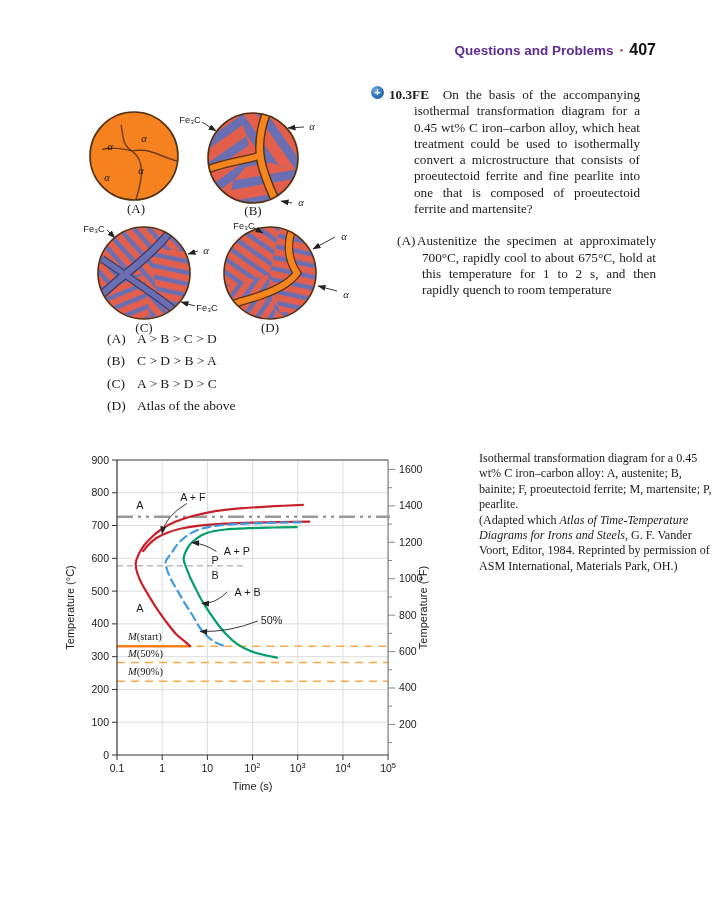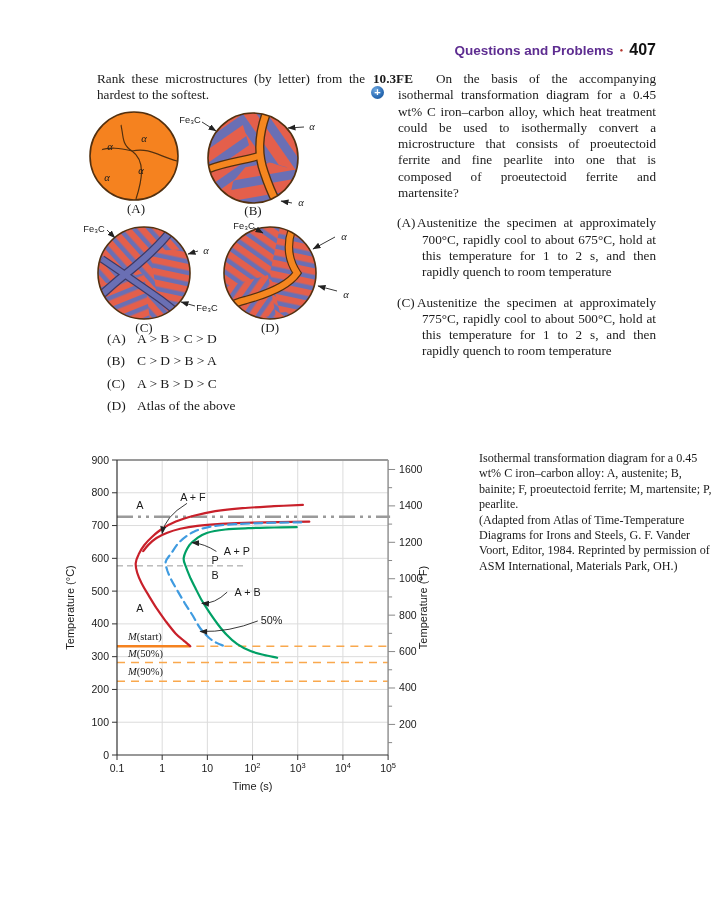--- a/index.html
+++ b/index.html
@@ -11,21 +11,21 @@
   .hdr-dot{color:#b5342c;font-size:11px;margin:0 6px;position:relative;top:-1px;}
   .hdr-num{font-family:"Liberation Sans",sans-serif;font-weight:bold;font-size:16px;color:#111;}
   
   #left-prompt{position:absolute;left:97px;top:71px;width:268px;font-size:13.2px;line-height:16.2px;text-align:justify;}
   #micro-fig{position:absolute;left:80px;top:106px;}
   #left-options{position:absolute;left:107px;top:331px;font-size:13.5px;}
   .opt-row{height:22.4px;display:flex;}
   .opt-row .ol{width:30px;}
   
   #right-col{position:absolute;left:373px;top:71px;width:283px;font-size:13.2px;line-height:16.3px;}
-  #rq-text{text-align:justify;padding-left:25px;text-indent:-25px;margin:0;}
+  #rq-text{text-align:justify;padding-left:25px;text-indent:-25px;margin:16px;}
   .qnum{font-weight:bold;}
   .r-opt{text-align:justify;padding-left:49px;text-indent:-25px;margin:14px 0 0 0;}
   .r-opt .ol{display:inline-block;width:20px;text-indent:0;}
   #plus-badge{position:absolute;left:371px;top:86px;width:13px;height:13px;border-radius:50%;
       background:radial-gradient(circle at 35% 30%, #6fa8e0, #2a6cb5 60%, #1b4f8a);
       color:#fff;font-family:"Liberation Sans",sans-serif;font-weight:bold;font-size:11px;
       line-height:12px;text-align:center;}
   
   #chart-wrap{position:absolute;left:60px;top:440px;width:380px;height:360px;}
   #fig-caption{position:absolute;left:452px;top:451px;width:240px;font-size:12.1px;line-height:15.4px;margin-left:27px;}
@@ -33,21 +33,20 @@
   .svg-sans{font-family:"Liberation Sans",sans-serif;}
 </style>
 </head>
 <body>
 <div id="page">
 
 <div id="header">
   <span class="hdr-title">Questions and Problems</span><span class="hdr-dot">•</span><span class="hdr-num">407</span>
 </div>
 
-<div id="left-prompt">Rank these microstructures (by letter) from the hardest to the softest.</div>
 
 <svg id="micro-fig" width="290" height="236" viewBox="0 0 290 236">
   <defs>
     <marker id="arrow" markerWidth="9" markerHeight="8" refX="7.5" refY="3" orient="auto" markerUnits="userSpaceOnUse">
       <path d="M0,0 L8,3 L0,6 Z" fill="#222"></path>
     </marker>
     <clipPath id="clipB">
           <circle cx="173" cy="52" r="45"></circle>
         </clipPath>
     <clipPath id="clipC">
@@ -190,21 +189,20 @@
   <div class="opt-row">
         <span class="ol">(D)</span>
         <span>Atlas of the above</span>
       </div>
 </div>
 
 <div id="plus-badge">+</div>
 <div id="right-col">
   <p id="rq-text"><span class="qnum">10.3FE</span>&nbsp;&nbsp;<span>On the basis of the accompanying isothermal transformation diagram for a 0.45 wt% C iron–carbon alloy, which heat treatment could be used to isothermally convert a microstructure that consists of proeutectoid ferrite and fine pearlite into one that is composed of proeutectoid ferrite and martensite?</span></p>
   <p class="r-opt"><span class="ol">(A)</span><span>Austenitize the specimen at approximately 700°C, rapidly cool to about 675°C, hold at this temperature for 1 to 2 s, and then rapidly quench to room temperature</span></p>
-  <p class="r-opt"><span class="ol">(C)</span><span>Austenitize the specimen at approximately 775°C, rapidly cool to about 500°C, hold at this temperature for 1 to 2 s, and then rapidly quench to room temperature</span></p>
 </div>
 
 <svg id="chart-wrap" width="380" height="360" viewBox="0 0 380 360">
       <defs>
         <marker id="cArrow" markerWidth="9" markerHeight="8" refX="7" refY="3" orient="auto" markerUnits="userSpaceOnUse">
           <path d="M0,0 L8,3 L0,6 Z" fill="#222"></path>
         </marker>
       </defs>
       <line x1="57" y1="282.22222222222223" x2="328.1" y2="282.22222222222223" stroke="#dcdcdc" stroke-width="1"></line>
       <line x1="57" y1="249.44444444444446" x2="328.1" y2="249.44444444444446" stroke="#dcdcdc" stroke-width="1"></line>
@@ -306,16 +304,16 @@
       <text x="176.88098541408263" y="114.94999999999999" text-anchor="middle" font-family="'Liberation Sans',sans-serif" font-size="10.8" fill="#1a1a1a">A + P</text>
       <path d="M156.38098541408263 111.44999999999999 Q144.2549633877809 103.6 132.12894136147912 102.6" fill="none" stroke="#222" stroke-width="0.9" marker-end="url(#cArrow)"></path>
       <text x="187.67447446489822" y="155.59444444444443" text-anchor="middle" font-family="'Liberation Sans',sans-serif" font-size="10.8" fill="#1a1a1a">A + B</text>
       <path d="M167.17447446489822 152.09444444444443 Q154.57795097139268 164.23888888888888 141.9814274778871 163.23888888888888" fill="none" stroke="#222" stroke-width="0.9" marker-end="url(#cArrow)"></path>
       <text x="211.67365940404477" y="184.4388888888889" text-anchor="middle" font-family="'Liberation Sans',sans-serif" font-size="10.8" fill="#1a1a1a">50%</text>
       <path d="M197.77365940404476 180.9388888888889 Q169.07066958934448 192.42777777777778 140.3676797746442 191.42777777777778" fill="none" stroke="#222" stroke-width="0.9" marker-end="url(#cArrow)"></path>
     </svg>
 
 <div id="fig-caption">
   <p>Isothermal transformation diagram for a 0.45 wt% C iron–carbon alloy: A, austenite; B, bainite; F, proeutectoid ferrite; M, martensite; P, pearlite.</p>
-  <p id="cap2"><span>(Adapted from </span><span style="">Atlas of Time-Temperature Diagrams for Irons and Steels</span><span>, G. F. Vander Voort, Editor, 1984. Reprinted by permission of ASM International, Materials Park, OH.)</span></p>
+  <p id="cap2"><span>(Adapted which </span><span style="font-style: italic;">Atlas of Time-Temperature Diagrams for Irons and Steels</span><span>, G. F. Vander Voort, Editor, 1984. Reprinted by permission of ASM International, Materials Park, OH.)</span></p>
 </div>
 
 </div>
 
 </body></html>

